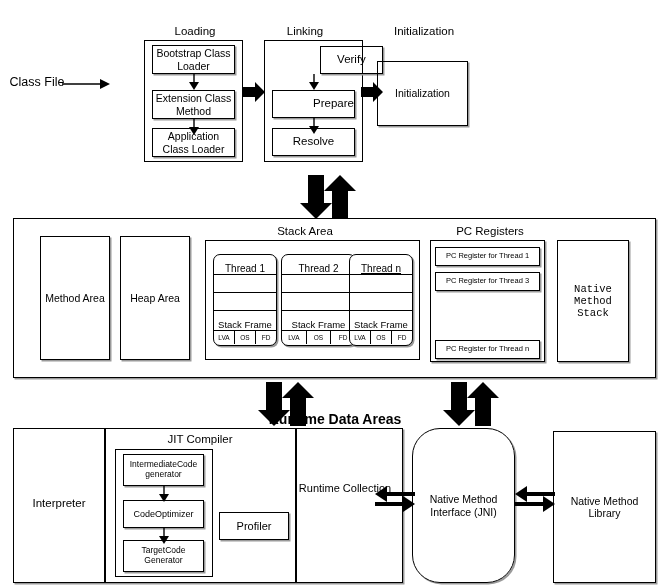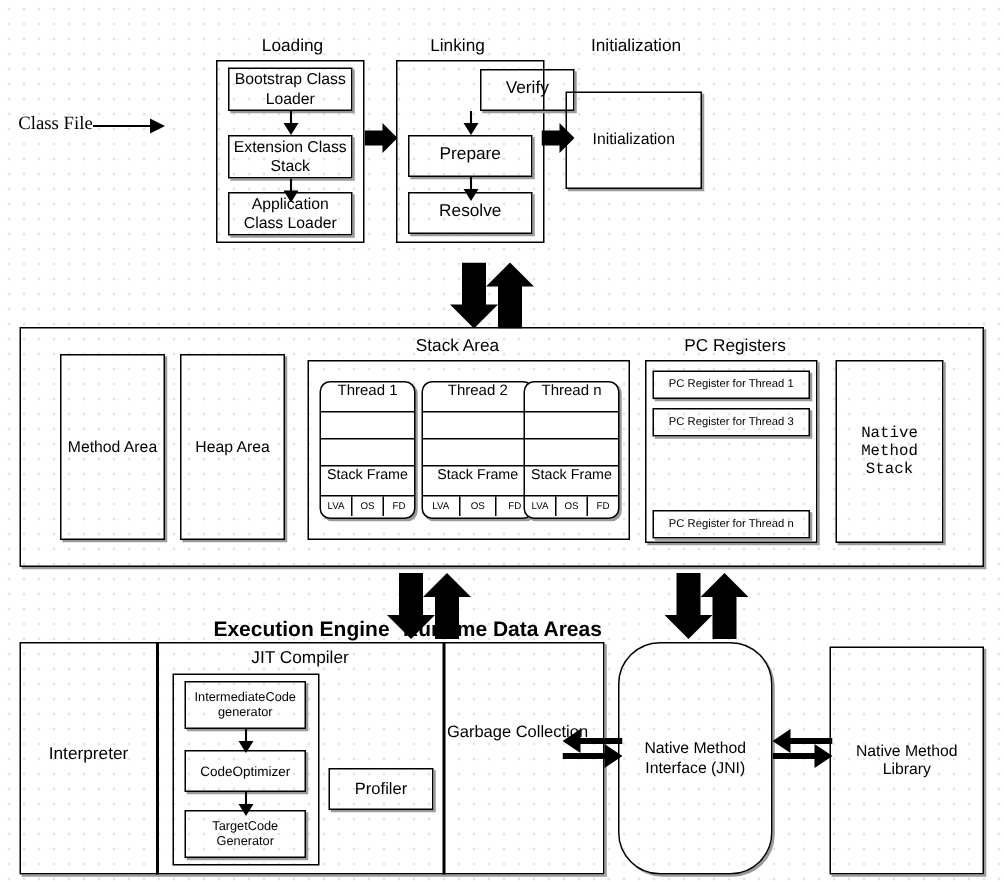--- a/index.html
+++ b/index.html
@@ -48,34 +48,34 @@
   }
   
   .arw{position:absolute;}
   .hdr{font-size:11.5px;}
   .secttl{font-weight:bold;font-size:14px;}
   .thread{
     position:absolute;box-sizing:border-box;border:1.5px solid #000;
     border-radius:7px;background:#fff;overflow:hidden;
     box-shadow:1.5px 1.5px 0 #9a9a9a;
   }
-  .trow{border-bottom:1.5px solid #000;box-sizing:border-box;display:flex;align-items:flex-start;justify-content:center;font-size:10px;}
+  .trow{border-bottom:1.5px solid #000;box-sizing:border-box;display:flex;align-items:flex-end;justify-content:center;font-size:10px;}
   .trow:last-child{border-bottom:none;}
   .cells{display:flex;height:13px;}
   .cells > div{flex:1;border-right:1.5px solid #000;display:flex;align-items:center;justify-content:center;font-size:6.5px;box-sizing:border-box;}
   .cells > div:last-child{border-right:none;}
   .divv{position:absolute;background:#000;}
 </style>
 </head>
 <body>
 
 <div id="canvas">
 
   <div class="lbl" style="left:6px;top:63px;width:62px;height:38px;flex-direction:column;font-size:12.5px;font-weight:normal;">
-    <span style="white-space:pre-line;text-align:right;font-family:Liberation Serif, serif;">Class File</span>
+    <span style="white-space:pre-line;text-align:right;">Class File</span>
   </div>
   <svg class="arw" style="left:62px;top:76px;" width="48" height="16">
     <line x1="0" y1="8" x2="38" y2="8" stroke="#000" stroke-width="1.4"></line>
     <polygon points="38,3 48,8 38,13" fill="#000"></polygon>
   </svg>
 
 
   <div class="lbl hdr" style="left:140px;top:24px;width:110px;height:16px;">
     <span>Loading</span>
   </div>
@@ -88,21 +88,21 @@
 
   <div class="bx" style="left:144px;top:40px;width:99px;height:122px;border-width:1.4px;"></div>
   <div class="bx sh" style="left:152px;top:45px;width:83px;height:29px;font-size:10.5px;">
     <span style="padding:0 2px;">Bootstrap Class Loader</span>
   </div>
   <svg class="arw" style="left:188px;top:74px;" width="12" height="16">
     <line x1="6" y1="0" x2="6" y2="9" stroke="#000" stroke-width="1.4"></line>
     <polygon points="1,8 11,8 6,16" fill="#000"></polygon>
   </svg>
   <div class="bx sh" style="left:152px;top:90px;width:83px;height:29px;font-size:10.5px;">
-    <span style="padding:0 2px;">Extension Class Stack</span>
+    <span style="padding:0 2px;">Extension Class Method</span>
   </div>
   <svg class="arw" style="left:188px;top:119px;" width="12" height="16">
     <line x1="6" y1="0" x2="6" y2="9" stroke="#000" stroke-width="1.4"></line>
     <polygon points="1,8 11,8 6,16" fill="#000"></polygon>
   </svg>
   <div class="bx sh" style="left:152px;top:128px;width:83px;height:29px;font-size:10.5px;">
     <span style="padding:0 2px;">Application Class Loader</span>
   </div>
 
   <svg class="arw" style="left:243px;top:82px;" width="22" height="20">
@@ -110,21 +110,21 @@
   </svg>
 
   <div class="bx" style="left:264px;top:40px;width:99px;height:122px;border-width:1.4px;"></div>
   <div class="bx sh" style="left:272px;top:46px;width:63px;height:28px;font-size:11.5px;margin-left:48px;">
     <span>Verify</span>
   </div>
   <svg class="arw" style="left:308px;top:74px;" width="12" height="16">
     <line x1="6" y1="0" x2="6" y2="9" stroke="#000" stroke-width="1.4"></line>
     <polygon points="1,8 11,8 6,16" fill="#000"></polygon>
   </svg>
-  <div class="bx sh" style="left:272px;top:90px;width:83px;height:28px;font-size:11.5px;">
+  <div class="bx sh" style="left:272px;top:90px;width:83px;height:28px;font-size:11.5px;justify-content:flex-end;">
     <span>Prepare</span>
   </div>
   <svg class="arw" style="left:308px;top:118px;" width="12" height="16">
     <line x1="6" y1="0" x2="6" y2="9" stroke="#000" stroke-width="1.4"></line>
     <polygon points="1,8 11,8 6,16" fill="#000"></polygon>
   </svg>
   <div class="bx sh" style="left:272px;top:128px;width:83px;height:28px;font-size:11.5px;">
     <span>Resolve</span>
   </div>
 
@@ -196,21 +196,21 @@
       <div>
           <span>OS</span>
         </div>
       <div>
           <span>FD</span>
         </div>
     </div>
   </div>
 
   <div class="thread" style="left:349px;top:254px;width:64px;height:92px;">
-    <div class="trow" style="height:20px;">
+    <div class="trow" style="height:20px;text-decoration:underline;">
       <span>Thread n</span>
     </div>
     <div class="trow" style="height:18px;"></div>
     <div class="trow" style="height:18px;"></div>
     <div class="trow" style="height:20px;font-size:9.5px;">
       <span>Stack Frame</span>
     </div>
     <div class="cells">
       <div>
           <span>LVA</span>
@@ -245,23 +245,20 @@
   <svg class="arw" style="left:258px;top:382px;" width="56" height="44">
     <polygon points="8,0 24,0 24,28 32,28 16,44 0,28 8,28" fill="#000"></polygon>
     <polygon points="32,44 48,44 48,16 56,16 40,0 24,16 32,16" fill="#000"></polygon>
   </svg>
 
   <svg class="arw" style="left:443px;top:382px;" width="56" height="44">
     <polygon points="8,0 24,0 24,28 32,28 16,44 0,28 8,28" fill="#000"></polygon>
     <polygon points="32,44 48,44 48,16 56,16 40,0 24,16 32,16" fill="#000"></polygon>
   </svg>
 
-  <div class="lbl secttl" style="left:116px;top:410px;width:170px;height:18px;">
-    <span>Execution Engine</span>
-  </div>
   <div class="bx sh" style="left:13px;top:428px;width:390px;height:155px;"></div>
   <div class="divv" style="left:104px;top:428px;width:1.5px;height:155px;"></div>
   <div class="divv" style="left:295px;top:428px;width:1.5px;height:155px;"></div>
 
   <div class="lbl" style="left:14px;top:494px;width:90px;height:20px;font-size:11.5px;">
     <span>Interpreter</span>
   </div>
 
   <div class="lbl hdr" style="left:150px;top:432px;width:100px;height:16px;">
     <span>JIT Compiler</span>
@@ -283,21 +280,21 @@
   </svg>
   <div class="bx sh" style="left:123px;top:540px;width:81px;height:32px;font-size:8.5px;">
     <span style="padding:0 2px;">TargetCode Generator</span>
   </div>
 
   <div class="bx sh" style="left:219px;top:512px;width:70px;height:28px;font-size:11px;">
     <span>Profiler</span>
   </div>
 
   <div class="lbl" style="left:300px;top:470px;width:90px;height:36px;font-size:11px;">
-    <span style="padding:0 6px;">Garbage Collection</span>
+    <span style="padding:0 6px;">Runtime Collection</span>
   </div>
 
   <svg class="arw" style="left:375px;top:480px;" width="40" height="40">
     <polygon points="40,2 40,14 12,14 12,8 0,16 12,24 12,18 40,18" fill="#000" transform="translate(0,-2)"></polygon>
     <polygon points="0,22 28,22 28,16 40,24 28,32 28,26 0,26" fill="#000" transform="translate(0,0)"></polygon>
   </svg>
 
   <div class="bx sh" style="left:412px;top:428px;width:103px;height:155px;font-size:10.5px;border-radius:28px;">
     <span style="padding:0 6px;">Native Method Interface (JNI)</span>
   </div>

